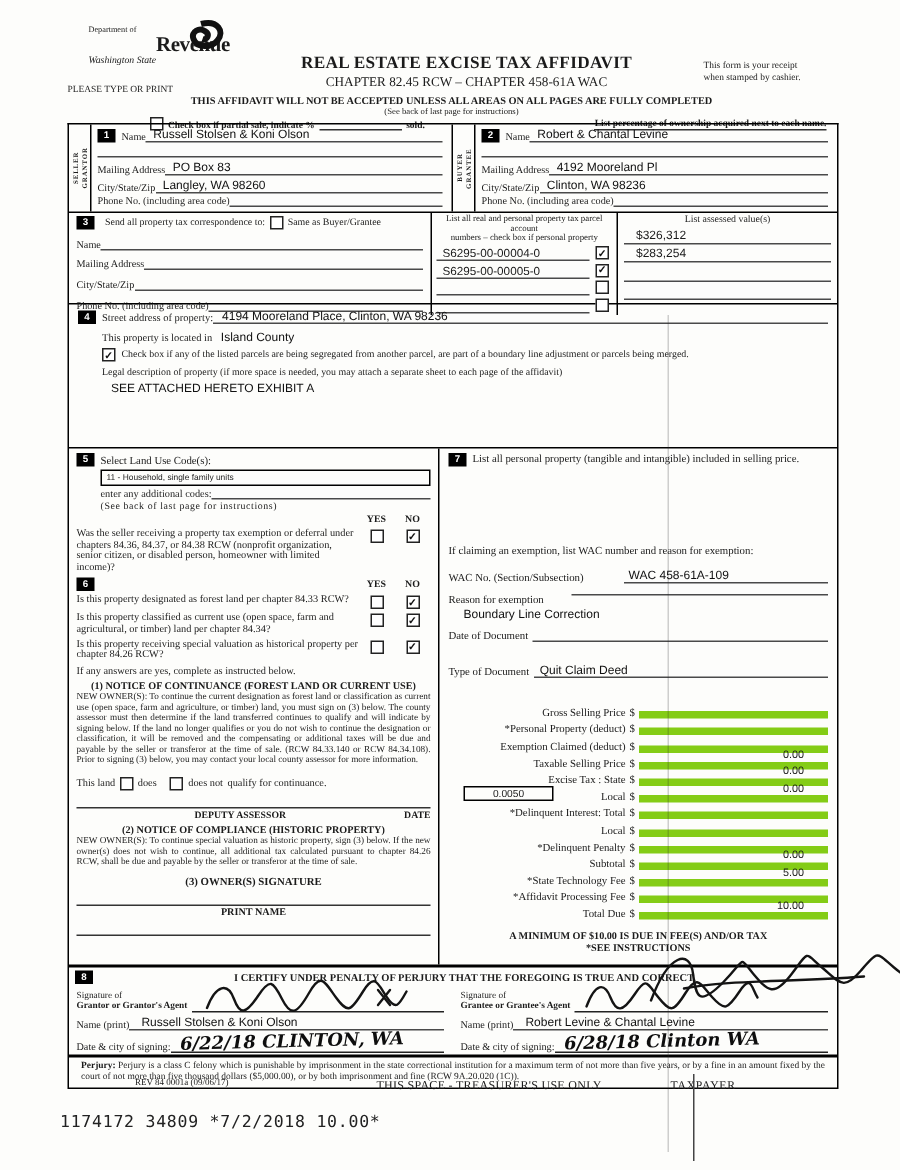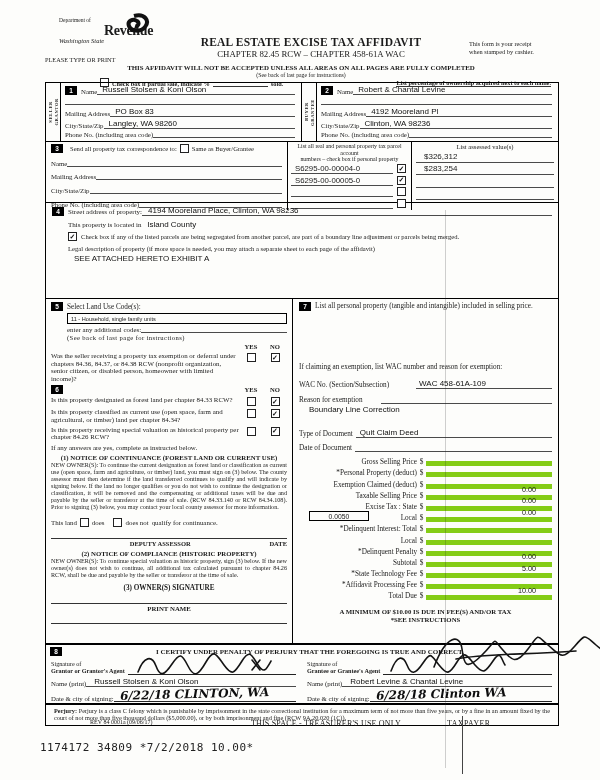--- a/index.html
+++ b/index.html
@@ -87,21 +87,21 @@
   .ruleline{border-bottom:1px solid #333;height:11px;}
   .deputyrow{display:flex;font-size:6.5px;font-weight:bold;margin-top:1px;}
   .deputyrow .d1{margin:0 auto;}
   .center{text-align:center;}
   
   .s7head{display:flex;align-items:flex-start;}
   .s7head .qt{flex:1;line-height:8.5px;}
   .exnote{margin-top:52px;}
   .wacrow{display:flex;align-items:flex-end;margin-top:8px;gap:24px;}
   .wacrow .val{flex:1;border-bottom:1px solid #4a4a4a;margin-left:3px;padding-left:3px;}
-  .reasonrow{display:flex;align-items:flex-end;margin-top:7px;gap:16px;}
+  .reasonrow{display:flex;align-items:flex-start;margin-top:7px;gap:16px;}
   .reasonrow .val{flex:1;border-bottom:1px solid #4a4a4a;margin-left:3px;}
   .reasonval{margin:1px 0 0 10px;}
   .docrow{display:flex;align-items:flex-end;margin-top:14px;}
   .docrow .val{flex:1;border-bottom:1px solid #4a4a4a;margin-left:3px;padding-left:4px;}
   .mrow{display:flex;align-items:flex-end;height:11.2px;position:relative;}
   .mrow .ml{width:118px;text-align:right;font-size:7.2px;flex:none;}
   .mrow .md{width:9px;text-align:center;font-size:7.2px;flex:none;}
   .mrow .mline{flex:1;border-bottom:5px solid #84cc16;font-family:"Liberation Sans",sans-serif;font-size:7.2px;text-align:right;padding-right:16px;line-height:8.5px;}
   .ratebox{position:absolute;left:10px;bottom:1px;border:1px solid #000;font-family:"Liberation Sans",sans-serif;font-size:6.8px;padding:0.5px 0;width:58px;text-align:center;}
   .minnote{margin-top:8px;text-align:center;font-weight:bold;font-size:6.8px;line-height:8px;}
@@ -399,29 +399,29 @@
         <div class="exnote">If claiming an exemption, list WAC number and reason for exemption:</div>
         <div class="wacrow">
           <span>WAC No. (Section/Subsection)</span>
           <span class="val typed">WAC 458-61A-109</span>
         </div>
         <div class="reasonrow">
           <span>Reason for exemption</span>
           <span class="val"></span>
         </div>
         <div class="reasonval typed">Boundary Line Correction</div>
+        <div class="docrow" style="margin-top:6px">
+          <span>Date of Document</span>
+          <span class="val"></span>
+        </div>
         <div class="docrow">
           <span>Type of Document</span>
           <span class="val typed">Quit Claim Deed</span>
         </div>
-        <div class="docrow" style="margin-top:6px">
-          <span>Date of Document</span>
-          <span class="val"></span>
-        </div>
-        <div style="margin-top:3px">
+        <div style="margin-top:16px">
           <div class="mrow">
             <span class="ml">Gross Selling Price</span>
               <span class="md">$</span>
               <span class="mline"></span>
           </div>
           <div class="mrow">
             <span class="ml">*Personal Property (deduct)</span>
               <span class="md">$</span>
               <span class="mline"></span>
           </div>

